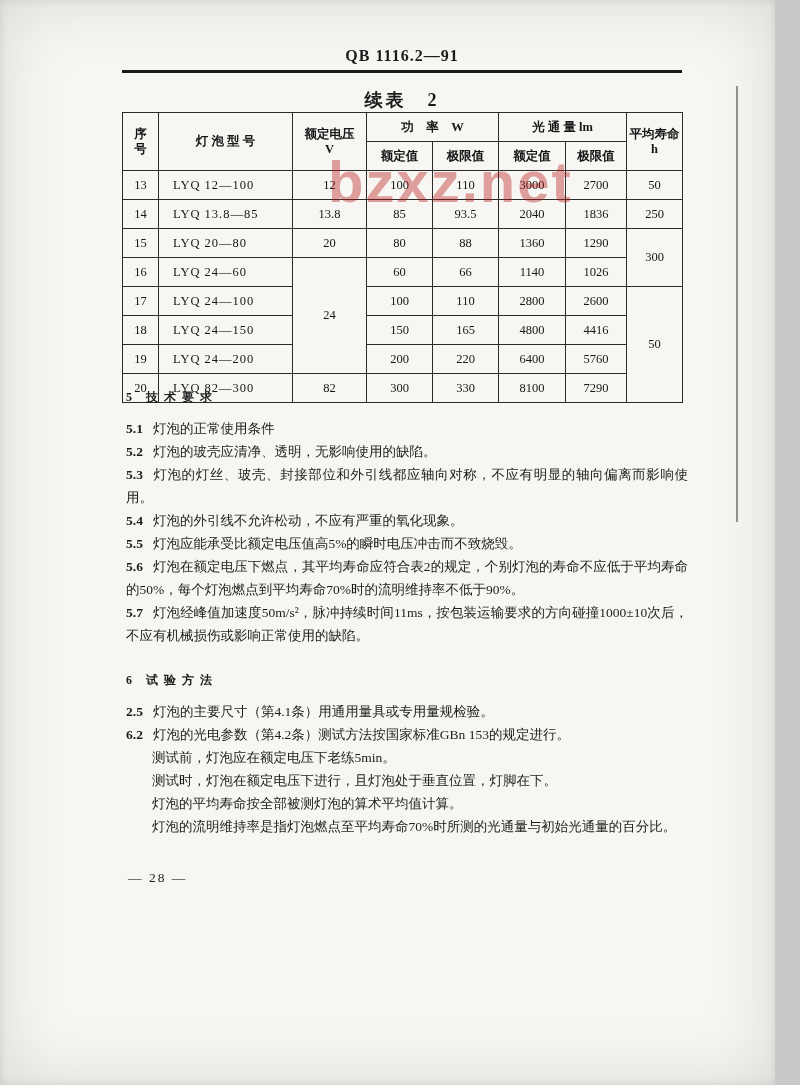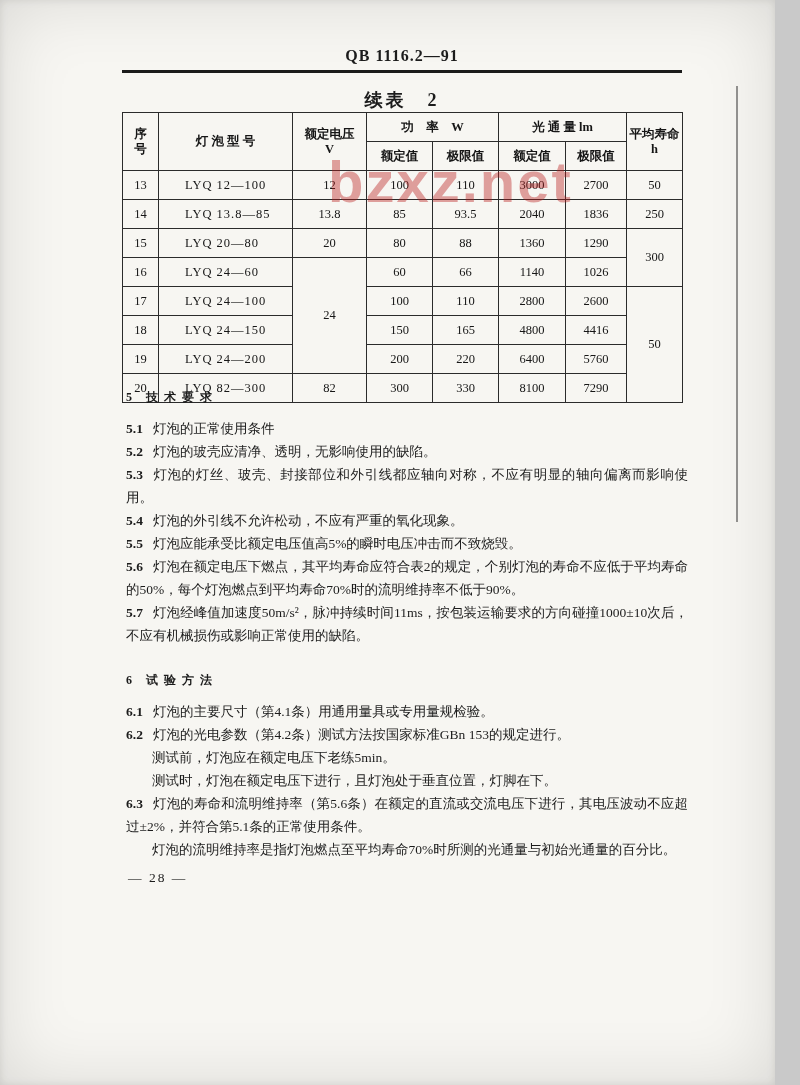--- a/index.html
+++ b/index.html
@@ -49,21 +49,21 @@
     border: 1px solid #2b2b2b;
     text-align: center;
     padding: 1px 2px;
     height: 26px;
     line-height: 15px;
     overflow: hidden;
   }
   .spec-table th { font-weight: bold; }
   .spec-table td.cell-model {
     text-align: left;
-    padding-left: 26px;
+    padding-left: 14px;
     letter-spacing: 1px;
   }
   .watermark {
     position: absolute;
     top: 148px; left: 328px;
     font-family: "Liberation Sans", "DejaVu Sans", sans-serif;
     font-size: 58px;
     font-weight: bold;
     color: #b91c1c;
     opacity: 0.40;
@@ -245,29 +245,27 @@
     <p class="para">
       <span class="num">5.6</span><span>灯泡在额定电压下燃点，其平均寿命应符合表2的规定，个别灯泡的寿命不应低于平均寿命的50%，每个灯泡燃点到平均寿命70%时的流明维持率不低于90%。</span>
     </p>
     <p class="para">
       <span class="num">5.7</span><span>灯泡经峰值加速度50m/s²，脉冲持续时间11ms，按包装运输要求的方向碰撞1000±10次后，不应有机械损伤或影响正常使用的缺陷。</span>
     </p>
     <p class="heading gap-before">
       <span class="num">6</span><span class="htext">试验方法</span>
     </p>
     <p class="para">
-      <span class="num">6.1</span><span>灯泡的主要尺寸（第4.1条）用通用量具或专用量规检验。</span>
+      <span class="num">2.5</span><span>灯泡的主要尺寸（第4.1条）用通用量具或专用量规检验。</span>
     </p>
     <p class="para">
       <span class="num">6.2</span><span>灯泡的光电参数（第4.2条）测试方法按国家标准GBn 153的规定进行。</span>
     </p>
     <p class="indent">测试前，灯泡应在额定电压下老练5min。</p>
     <p class="indent">测试时，灯泡在额定电压下进行，且灯泡处于垂直位置，灯脚在下。</p>
-    <p class="para">
-      <span class="num">6.3</span><span>灯泡的寿命和流明维持率（第5.6条）在额定的直流或交流电压下进行，其电压波动不应超过±2%，并符合第5.1条的正常使用条件。</span>
-    </p>
+    <p class="indent">灯泡的平均寿命按全部被测灯泡的算术平均值计算。</p>
     <p class="indent">灯泡的流明维持率是指灯泡燃点至平均寿命70%时所测的光通量与初始光通量的百分比。</p>
   </div>
 
   <div class="page-number">— 28 —</div>
   <div class="scan-edge-right"></div>
 
 </div>
 
 </body></html>

